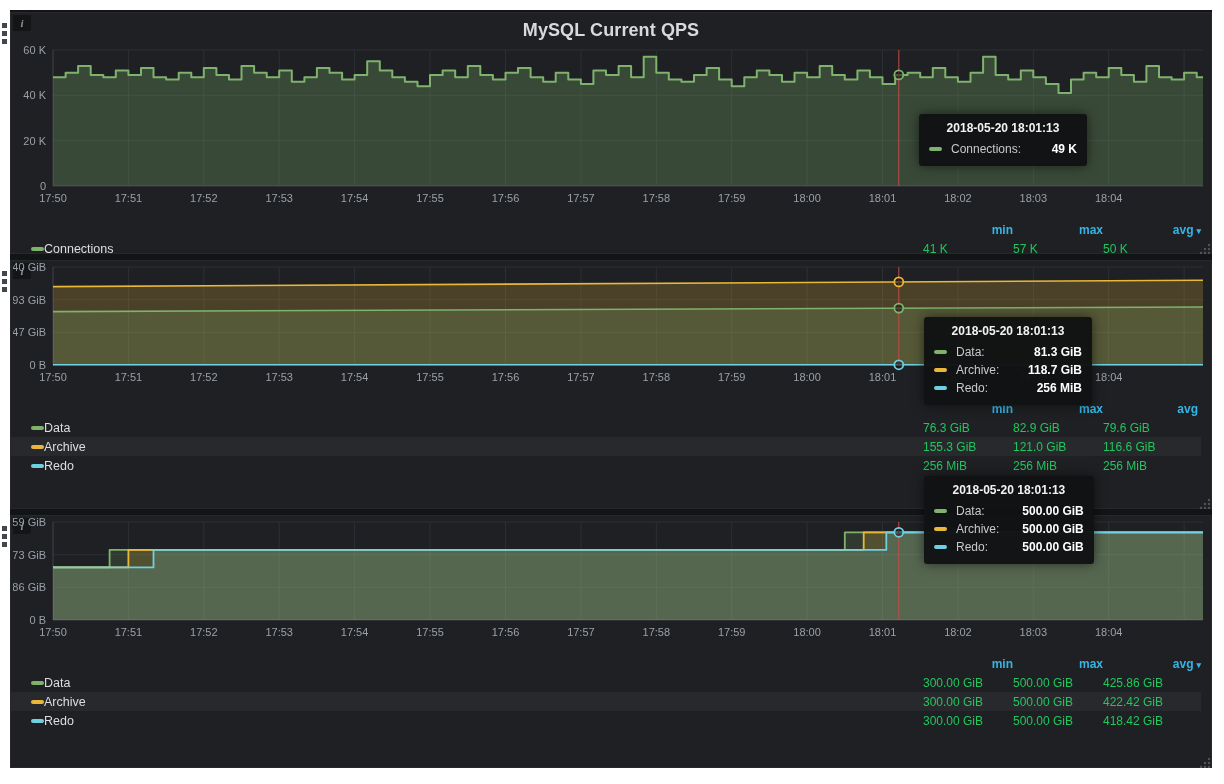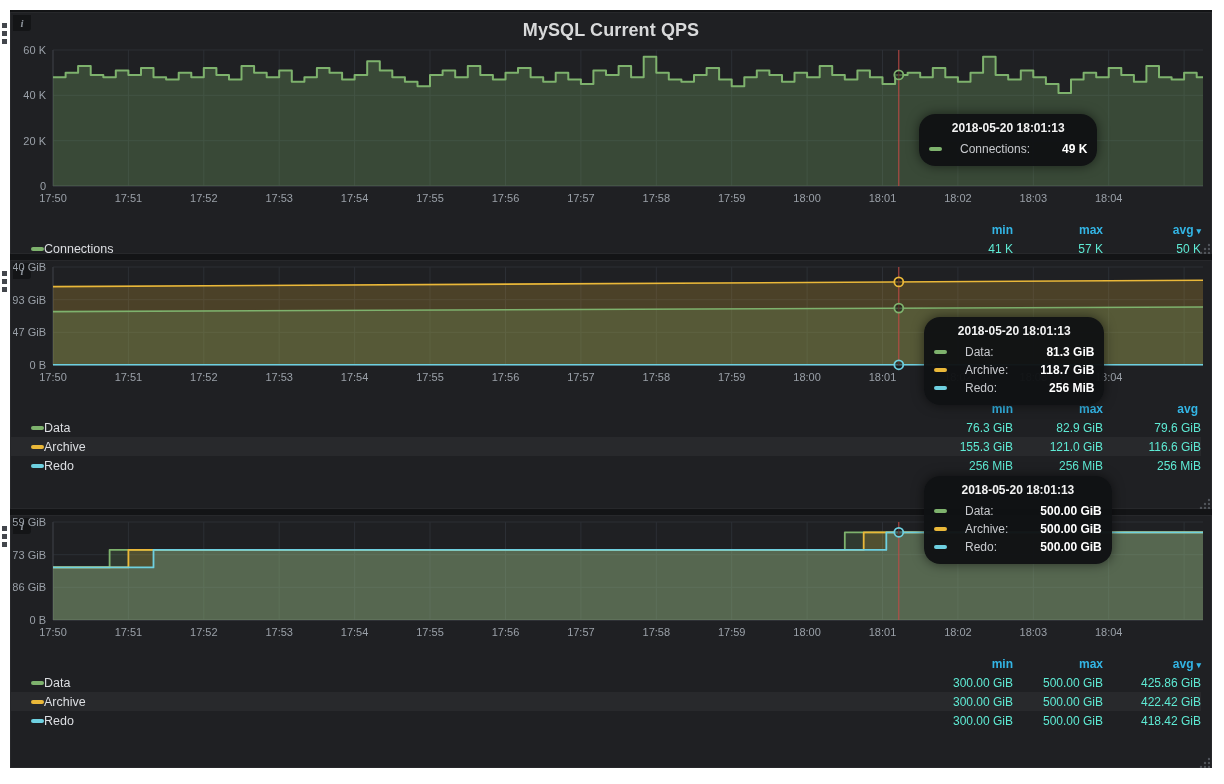--- a/index.html
+++ b/index.html
@@ -13,39 +13,39 @@
     color:#d8d9da;letter-spacing:.1px;cursor:pointer;}
   .corner-info{position:absolute;top:2px;left:2px;width:18px;height:16px;background:#141517;
     color:#8e949c;font:italic bold 11px "Liberation Serif",serif;display:flex;align-items:center;
     justify-content:center;border-bottom-right-radius:3px;}
   .grip{position:absolute;left:-9px;top:10px;display:flex;flex-direction:column;gap:3px;cursor:move;}
   .grip i{width:5px;height:5px;background:#43464c;display:block;}
   .chart-wrap{position:relative;padding:0 2px;}
   svg text{font-family:"Liberation Sans",sans-serif;font-size:11px;fill:#9aa0a8;}
   
   .tooltip{position:absolute;z-index:30;min-width:148px;background:rgba(16,18,20,.97);
-    border-radius:16px;padding:7px 10px 8px 10px;box-shadow:0 0 12px rgba(0,0,0,.55);pointer-events:none;}
+    border-radius:3px;padding:7px 10px 8px 10px;box-shadow:0 0 12px rgba(0,0,0,.55);pointer-events:none;}
   .tt-time{text-align:center;font-size:12px;font-weight:700;color:#f2f2f2;padding-bottom:5px;white-space:nowrap;}
-  .tt-row{display:flex;align-items:center;gap:18px;font-size:12px;color:#c7c9cd;padding:2px 0;white-space:nowrap;}
+  .tt-row{display:flex;align-items:center;gap:9px;font-size:12px;color:#c7c9cd;padding:2px 0;white-space:nowrap;}
   .tt-val{margin-left:auto;font-weight:700;color:#ffffff;padding-left:14px;}
   .dash{display:inline-block;width:13px;height:4px;border-radius:2px;flex:0 0 auto;}
   .c-green{background:#7eb26d;}.c-yellow{background:#eab839;}.c-blue{background:#6ed0e0;}
   .tooltip-p1{left:908px;top:70px;}
   .tooltip-p2{left:913px;top:56px;}
   .tooltip-p3{left:913px;top:-40px;}
   
   .legend{margin-top:9px;padding-right:10px;}
   .lg-head,.lg-row{display:grid;grid-template-columns:1fr 90px 90px 98px;align-items:center;}
   .lg-head{height:18px;}
   .lg-row{height:19px;}
   .lg-row.alt{background:rgba(255,255,255,.045);}
   .lg-h{text-align:right;font-size:12px;font-weight:700;color:#33b5e5;cursor:pointer;}
   .caret{font-size:9px;color:#33b5e5;margin-left:3px;}
   .lg-name{display:flex;align-items:center;gap:0;padding-left:20px;font-size:12.5px;color:#dcdee2;cursor:pointer;}
-  .lg-v{text-align:right;font-size:12px;color:#5eead4;}
+  .lg-v{font-size:12px;color:#22c55e;}
   .resize{position:absolute;right:1px;bottom:1px;width:12px;height:12px;cursor:nwse-resize;}
 </style>
 </head>
 <body>
 
 <div class="dashboard">
 
   <section class="panel panel-1">
     <div class="grip">
         <i></i>

